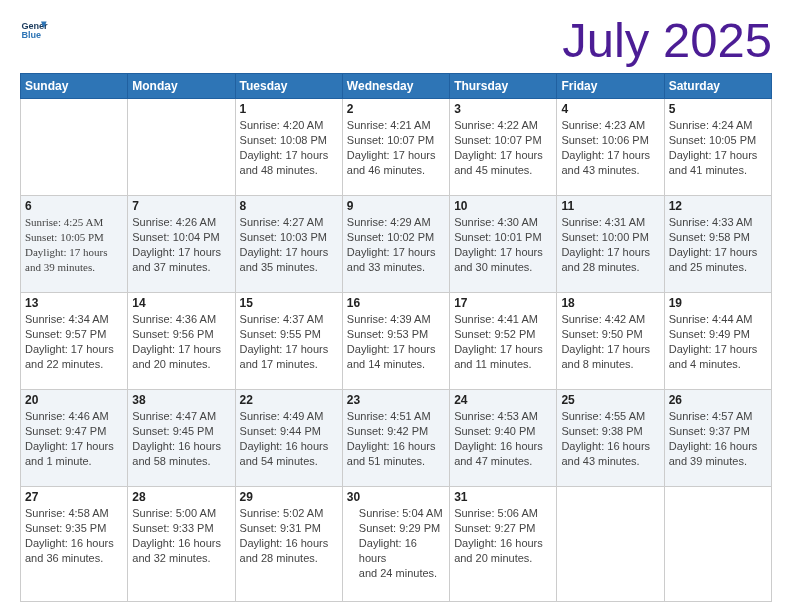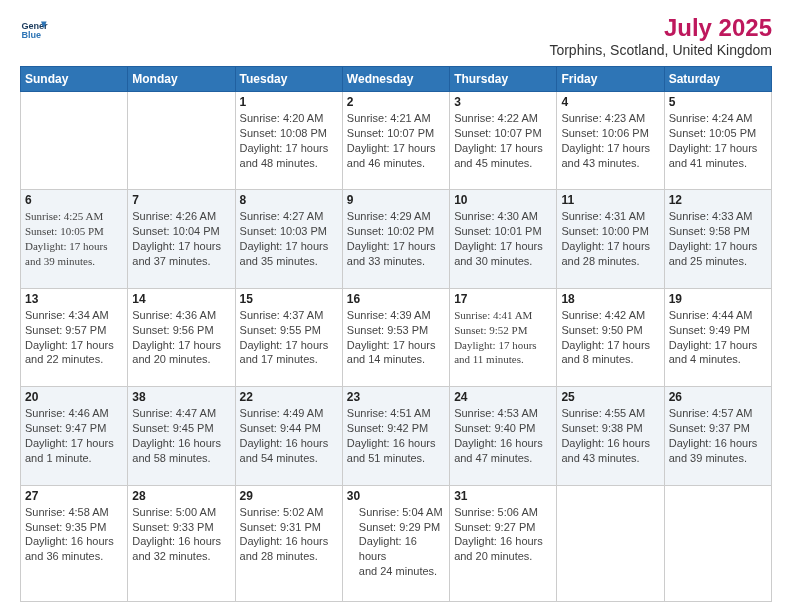--- a/index.html
+++ b/index.html
@@ -29,23 +29,23 @@
       gap: 2px;
     }
     .logo-icon {
       width: 28px;
       height: 28px;
     }
     .title-block {
       text-align: right;
     }
     .main-title {
-      font-size: 24px;
-      font-weight: bold;
-      color: #be185d;
+      font-size: 49px;
+      font-weight: normal;
+      color: #4c1d95;
       line-height: 1;
     }
     .subtitle {
       font-size: 14px;
       color: #333;
       margin-top: 2px;
     }
     .calendar {
       flex: 1;
       border: 1px solid #d946ef;
@@ -100,21 +100,20 @@
   <div class="header">
     <div class="logo">
       <svg class="logo-icon" viewBox="0 0 40 40">
         <text x="2" y="18" font-size="13" font-weight="bold" fill="#1a3a5c">General</text>
         <text x="2" y="32" font-size="13" font-weight="bold" fill="#2e75b6">Blue</text>
         <polygon points="30,8 38,8 34,18" fill="#2e75b6"></polygon>
       </svg>
     </div>
     <div class="title-block">
       <div class="main-title">July 2025</div>
-      <div class="subtitle">Torphins, Scotland, United Kingdom</div>
     </div>
   </div>
 
   <table class="calendar">
     <thead>
       <tr>
         <th>Sunday</th>
         <th>Monday</th>
         <th>Tuesday</th>
         <th>Wednesday</th>
@@ -238,21 +237,21 @@
           </td>
           <td>
             <span class="day-num">16</span>
             <div class="day-info" style="white-space: pre-line;">Sunrise: 4:39 AM
 Sunset: 9:53 PM
 Daylight: 17 hours
 and 14 minutes.</div>
           </td>
           <td>
             <span class="day-num">17</span>
-            <div class="day-info" style="white-space: pre-line; font-family: Liberation Serif, serif;">Sunrise: 4:41 AM
+            <div class="day-info" style="white-space: pre-line;">Sunrise: 4:41 AM
 Sunset: 9:52 PM
 Daylight: 17 hours
 and 11 minutes.</div>
           </td>
           <td>
             <span class="day-num">18</span>
             <div class="day-info" style="white-space: pre-line;">Sunrise: 4:42 AM
 Sunset: 9:50 PM
 Daylight: 17 hours
 and 8 minutes.</div>

